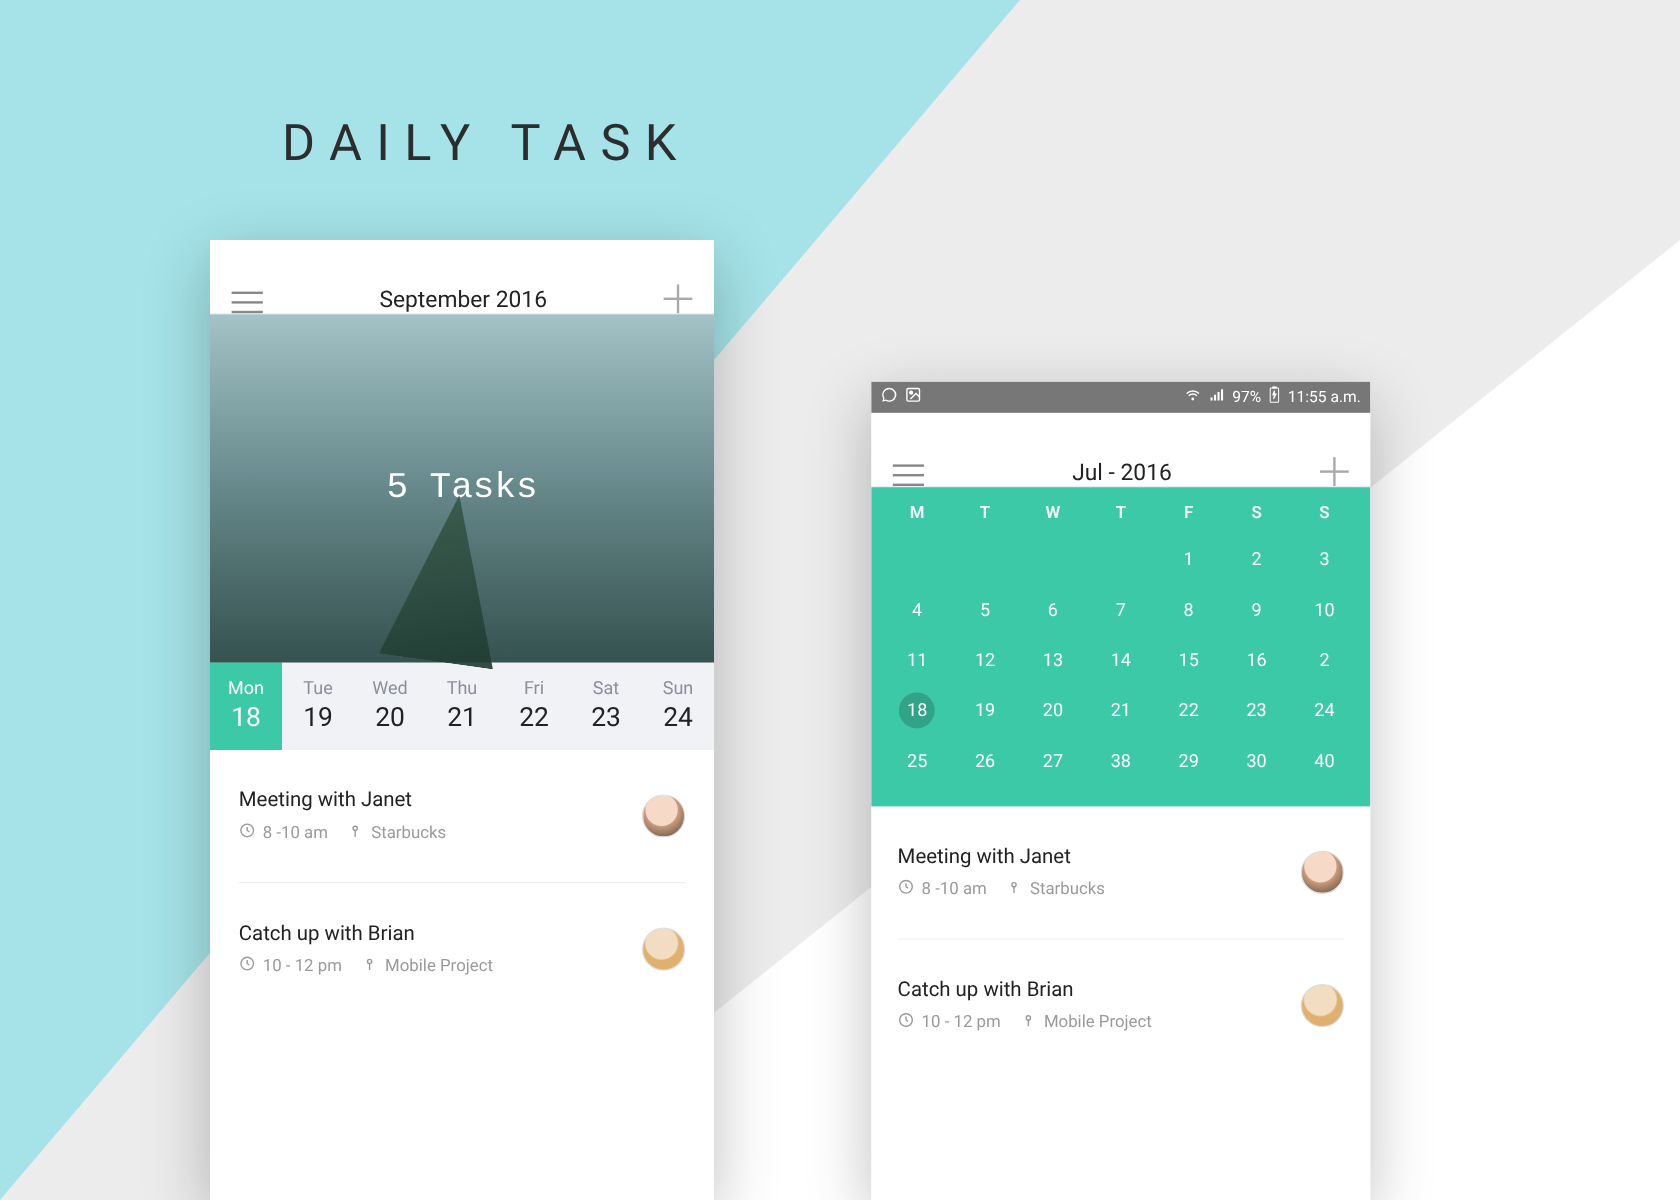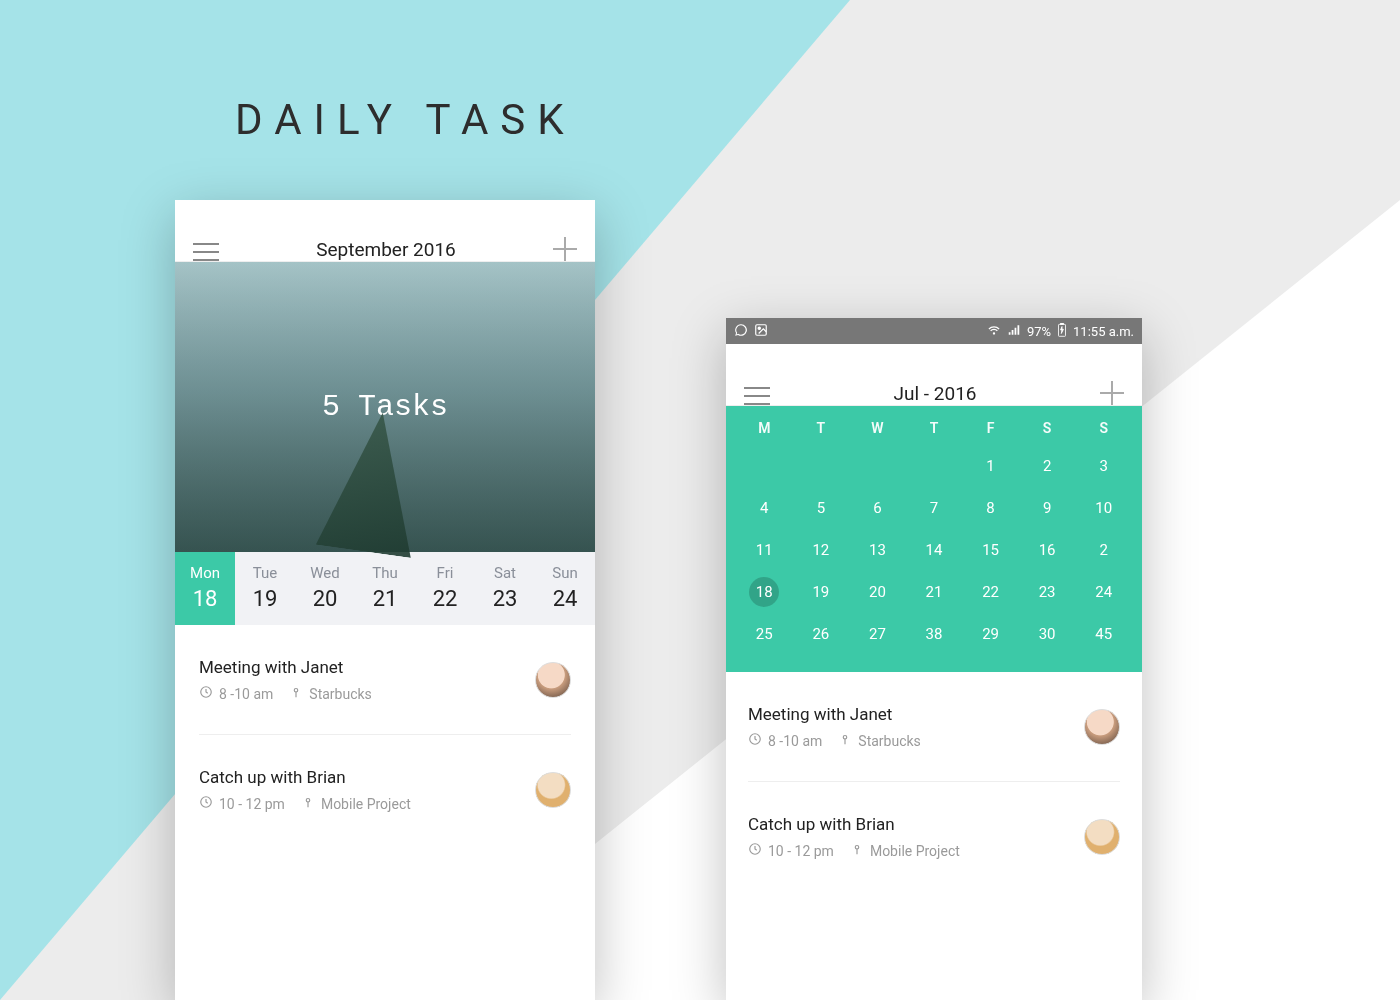--- a/index.html
+++ b/index.html
@@ -350,21 +350,21 @@
           <div class="cell"><span>23</span></div>
           <div class="cell"><span>24</span></div>
         </div>
         <div class="row">
           <div class="cell"><span>25</span></div>
           <div class="cell"><span>26</span></div>
           <div class="cell"><span>27</span></div>
           <div class="cell"><span>38</span></div>
           <div class="cell"><span>29</span></div>
           <div class="cell"><span>30</span></div>
-          <div class="cell"><span>45</span></div>
+          <div class="cell"><span>40</span></div>
         </div>
       </div>
   </div>
 
   <div class="tasklist" id="tasks2">
       <div class="task">
         <div class="task-body">
           <div class="task-title">Meeting with Janet</div>
           <div class="task-meta">
             <span><svg class="icon-small" viewBox="0 0 24 24" fill="none" stroke="#9a9a9a" stroke-width="2">

